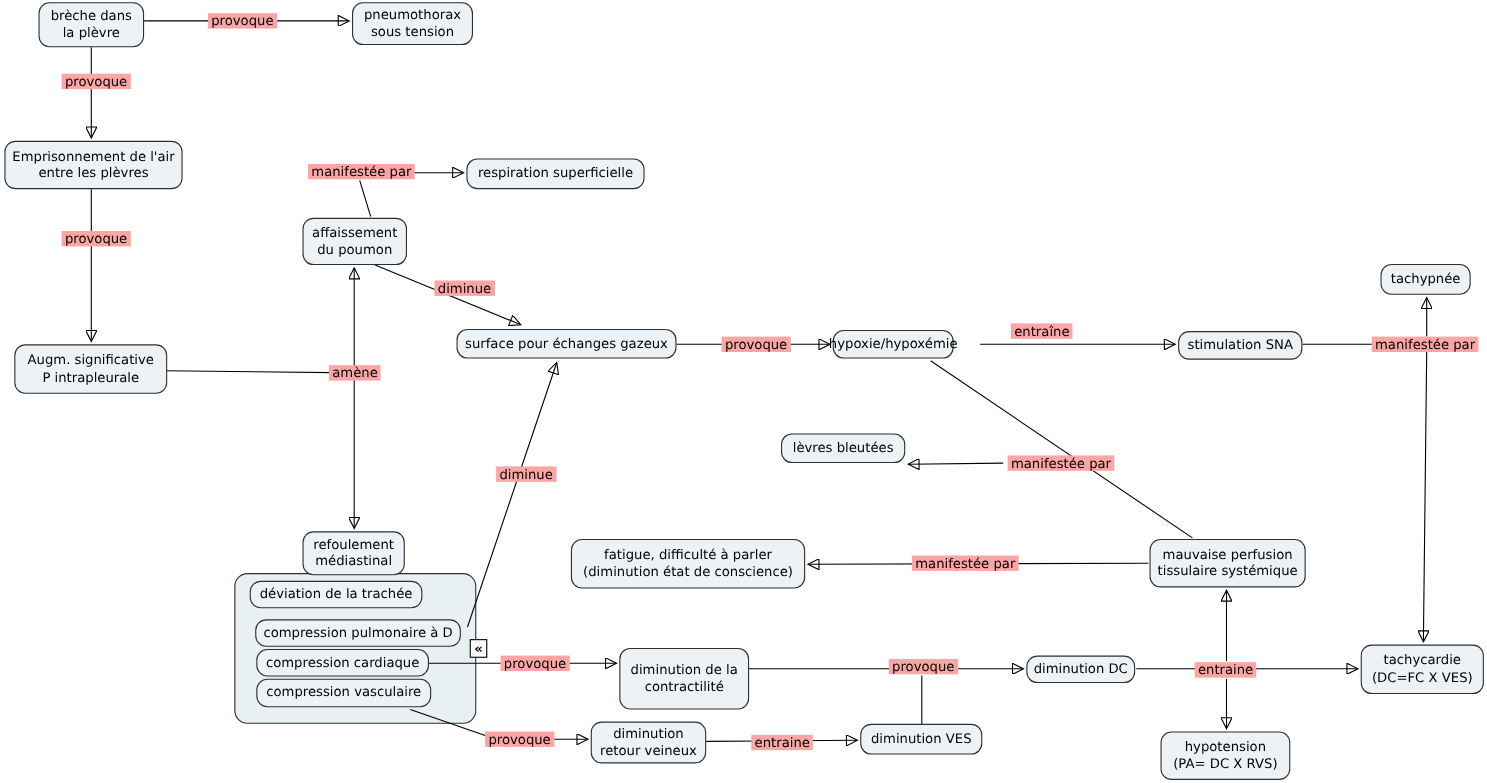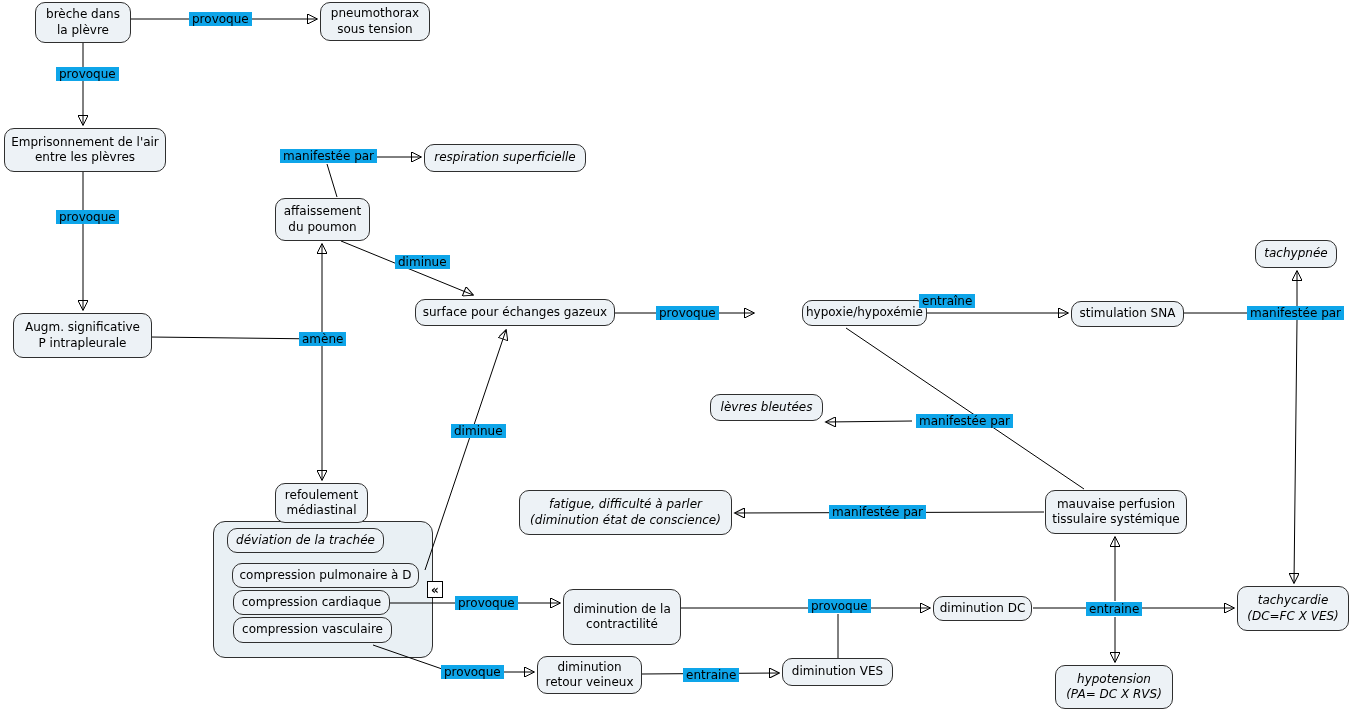--- a/index.html
+++ b/index.html
@@ -9,28 +9,28 @@
     font-size:12px;color:#000;overflow:hidden;
   }
   .layer{position:absolute;left:0;top:0;}
   .node{
     position:absolute;box-sizing:border-box;
     background:#edf2f6;border:1px solid #2f2f2f;border-radius:10px;
     display:flex;align-items:center;justify-content:center;
     text-align:center;white-space:pre-line;line-height:1.28;
     padding:11px 4px;z-index:3;
   }
-  .node.italic{font-style:italic;}
+  .node.italic{}
   .group{
     position:absolute;box-sizing:border-box;
     background:#e9f0f4;border:1px solid #2f2f2f;border-radius:12px;
     z-index:1;
   }
   .lbl{
-    position:absolute;background:#0ea5e9;padding:0 3px;
+    position:absolute;background:#fca5a5;padding:0 3px;
     white-space:nowrap;z-index:4;line-height:1.2;
   }
   .collapse{
     position:absolute;box-sizing:border-box;width:16px;height:17px;
     background:#ffffff;border:1px solid #000;z-index:5;
     display:flex;align-items:center;justify-content:center;
     font-weight:bold;font-size:12px;line-height:1;
   }
   svg.wires{z-index:2;}
   svg.wires line, svg.wires path{stroke:#000;stroke-width:1;fill:none;}
@@ -82,21 +82,21 @@
   <div class="node" style="left:320px;top:2px;width:110px;height:39px">pneumothorax
 sous tension</div>
   <div class="node" style="left:4px;top:128px;width:162px;height:44px">Emprisonnement de l'air
 entre les plèvres</div>
   <div class="node" style="left:13px;top:313px;width:139px;height:45px">Augm. significative
 P intrapleurale</div>
   <div class="node" style="left:275px;top:198px;width:95px;height:43px">affaissement
 du poumon</div>
   <div class="node italic" style="left:424px;top:144px;width:162px;height:28px">respiration superficielle</div>
   <div class="node" style="left:415px;top:299px;width:200px;height:27px">surface pour échanges gazeux</div>
-  <div class="node" style="left:802px;top:300px;width:125px;height:26px">hypoxie/hypoxémie</div>
+  <div class="node" style="left:757px;top:300px;width:110px;height:26px">hypoxie/hypoxémie</div>
   <div class="node" style="left:1071px;top:301px;width:113px;height:26px">stimulation SNA</div>
   <div class="node italic" style="left:1255px;top:240px;width:82px;height:28px">tachypnée</div>
   <div class="node italic" style="left:710px;top:394px;width:113px;height:27px">lèvres bleutées</div>
   <div class="node" style="left:1045px;top:490px;width:142px;height:44px">mauvaise perfusion
 tissulaire systémique</div>
   <div class="node italic" style="left:519px;top:490px;width:213px;height:45px">fatigue, difficulté à parler
 (diminution état de conscience)</div>
   <div class="node" style="left:275px;top:483px;width:93px;height:40px">refoulement
 médiastinal</div>
   <div class="node italic" style="left:227px;top:528px;width:157px;height:25px">déviation de la trachée</div>

